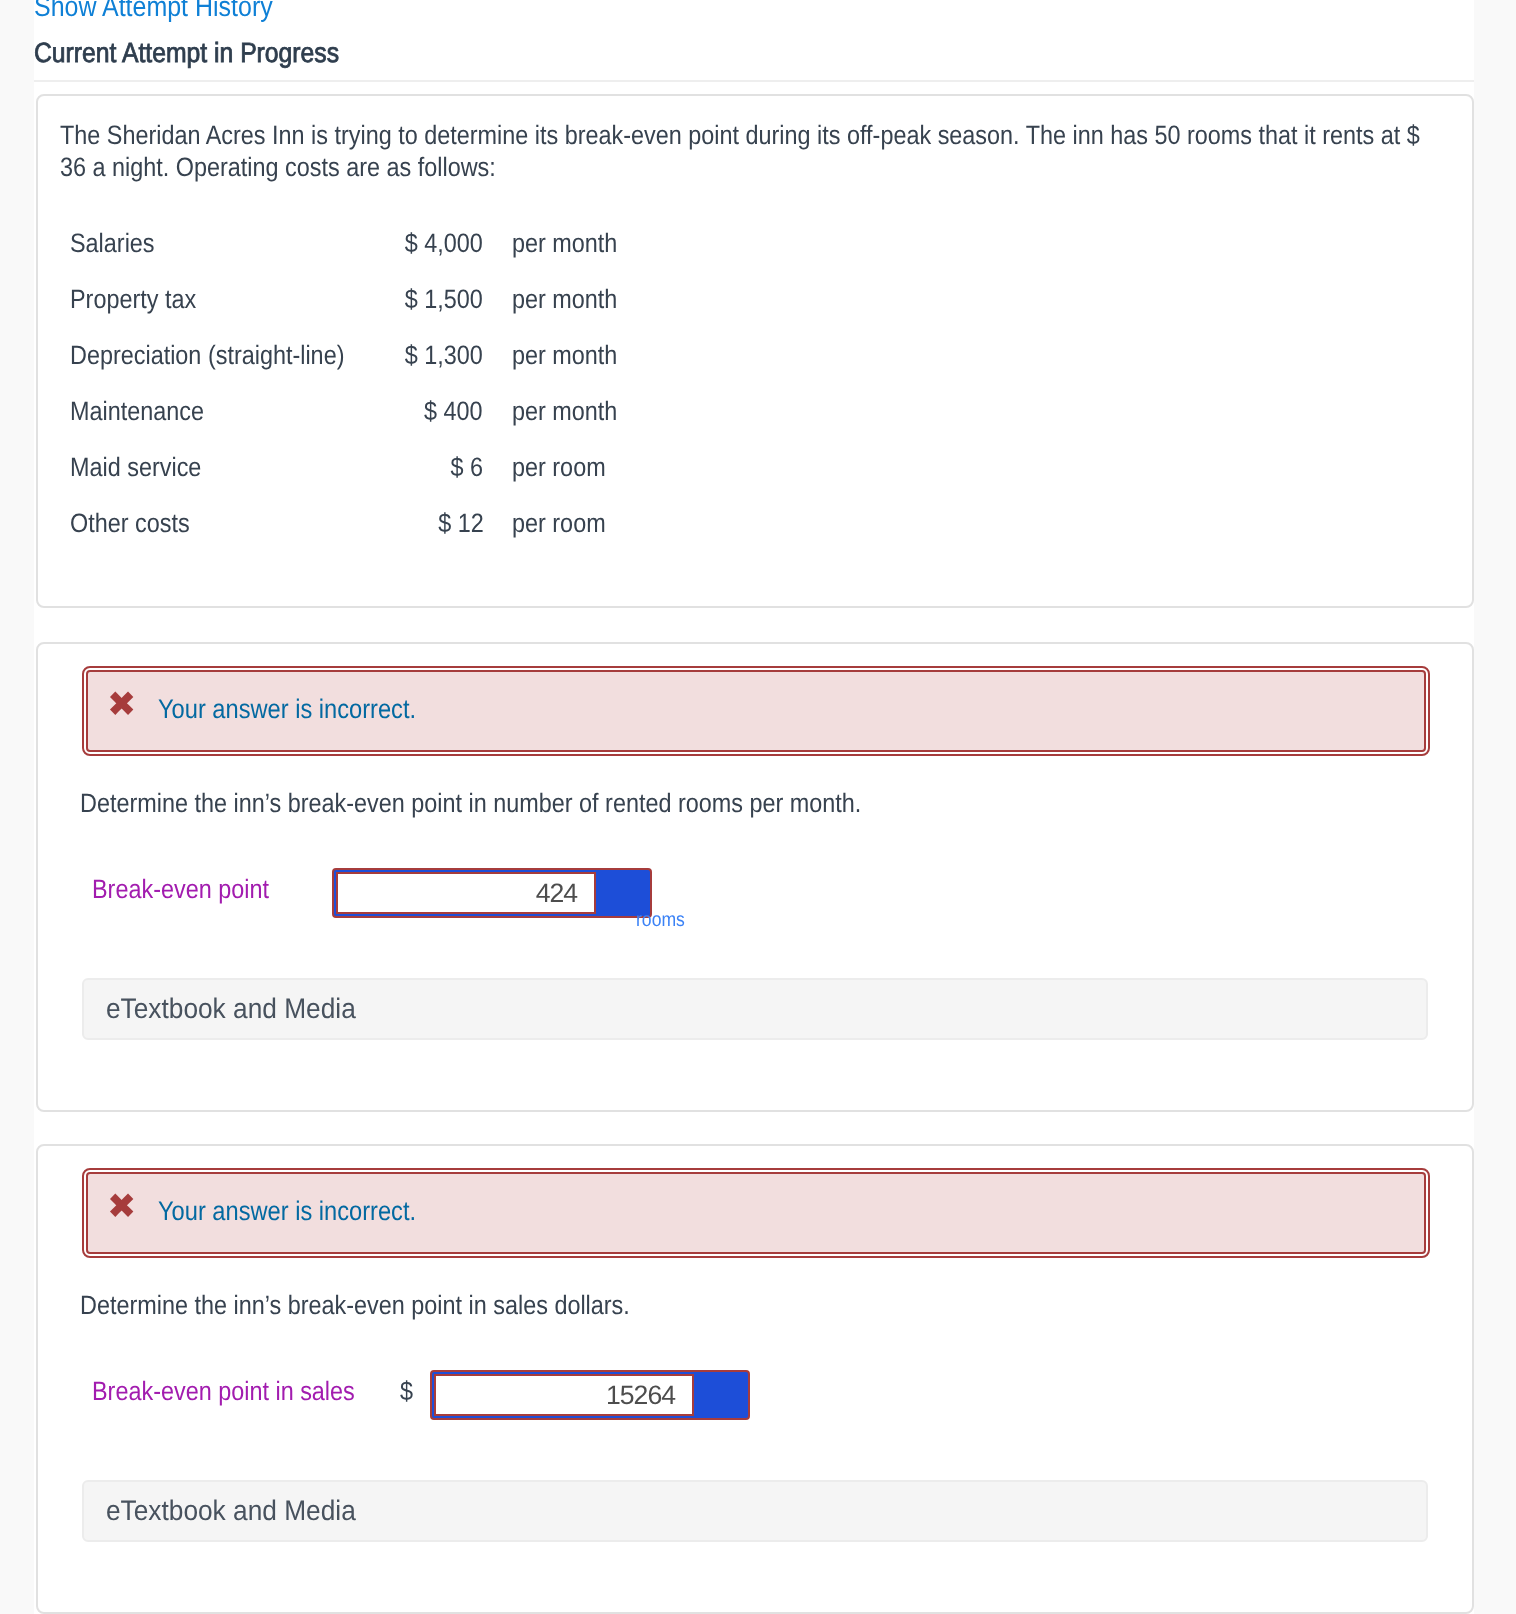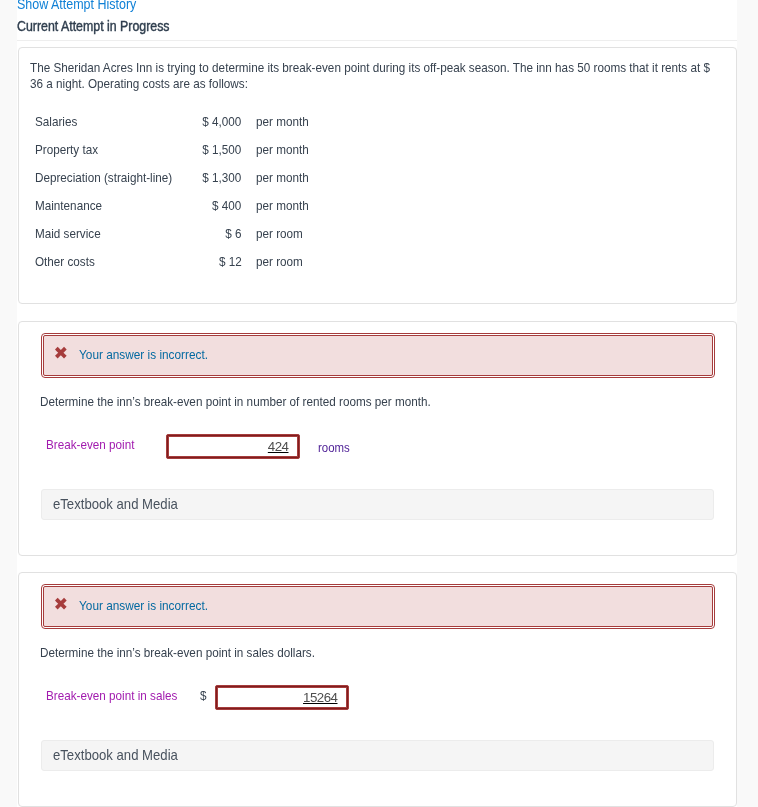--- a/index.html
+++ b/index.html
@@ -130,49 +130,48 @@
   }
   .ans-label {
     position: absolute; left: 5px; top: 0;
     line-height: 28px;
     font-size: 13.3px;
     color: #a21caf;
     white-space: nowrap;
   }
   .ans-box {
     position: absolute; top: 3px;
-    width: 134px; height: 25px;
+    width: 160px; height: 25px;
     box-sizing: border-box;
     border: 1px solid #a63c3c;
-    background: #7f1d1d;
+    background: #1d4ed8;
     border-radius: 2px;
     padding: 1px;
-    text-decoration: underline;
   }
   .ans-input {
     display: block;
     width: 130px; height: 21px;
     box-sizing: border-box;
     border: 1px solid #a63c3c;
     background: #fff;
     outline: none;
     text-align: right;
     font-family: "Liberation Sans", sans-serif;
     font-size: 13.3px;
     color: #4d4d4d;
     padding: 0 8px 0 2px;
     border-radius: 0;
     margin: 0;
     letter-spacing: -0.5px;
   }
   .ans-suffix {
-    position: absolute; top: 3px;
+    position: absolute; top: 16px;
     line-height: 28px;
-    font-size: 13px;
-    color: #4c1d95;
+    font-size: 10px;
+    color: #3b82f6;
   }
   .ans-currency {
     position: absolute; top: 0;
     line-height: 28px;
     font-size: 13.3px;
     color: #37424f;
   }
   .etextbook {
     position: absolute;
     left: 22.5px; top: 167px;

